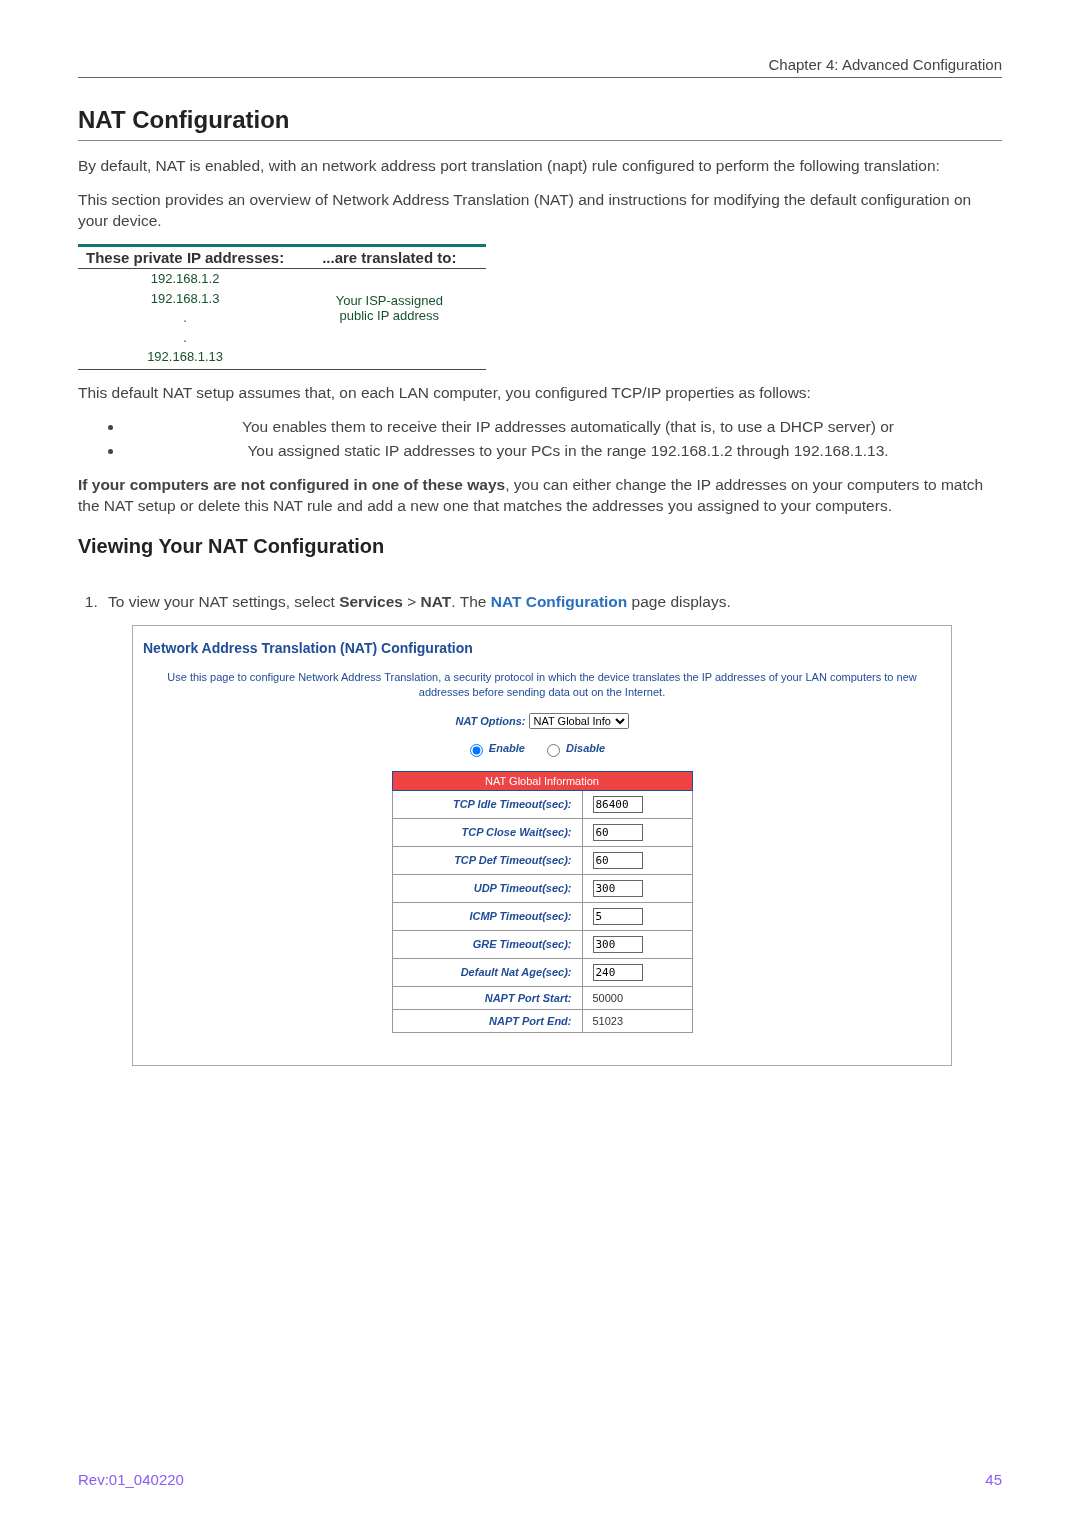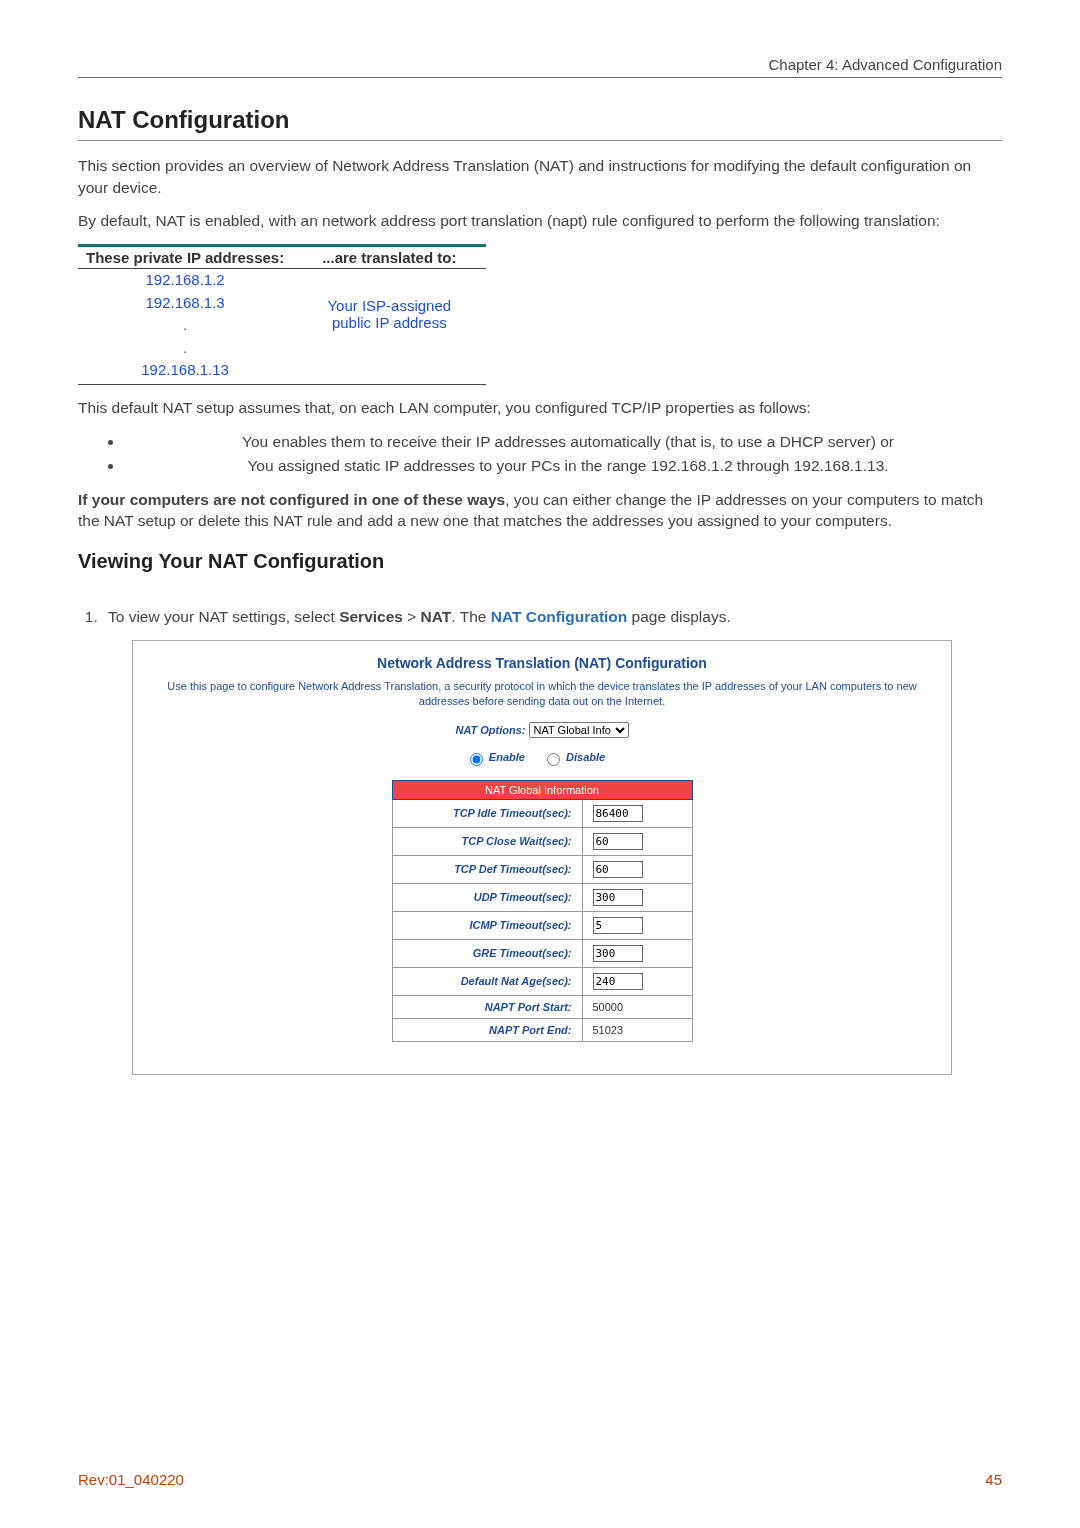--- a/index.html
+++ b/index.html
@@ -47,22 +47,22 @@
   .ip-table th {
     text-align: left;
     font-size: 15px;
     font-weight: 700;
     color: #333;
     padding: 2px 30px 2px 8px;
     border-top: 3px solid #0f766e;
     border-bottom: 1px solid #444;
   }
   .ip-table td {
-    font-size: 15px;
-    color: #1d4ed8;
+    font-size: 13px;
+    color: #14532d;
     padding: 0 30px 0 8px;
     vertical-align: middle;
   }
   .ip-left-col {
     text-align: center;
     line-height: 1.5;
   }
   .ip-table tr.lastrow td { border-bottom: 1px solid #444; padding-bottom: 2px; }
   ul.bullets {
     margin: 0 0 12px 0;
@@ -97,25 +97,24 @@
 
   
   .ss-box {
     border: 1px solid #aaa;
     margin: 4px 0 0 54px;
     width: 820px;
     padding: 14px 10px 16px 10px;
     font-family: Verdana, Arial, sans-serif;
   }
   .ss-title {
-    text-align: center;
     font-weight: 700;
     color: #204d97;
     font-size: 14px;
-    margin-bottom: 8px;
+    margin-bottom: 14px;
   }
   .ss-desc {
     text-align: center;
     font-size: 11px;
     color: #204d97;
     margin-bottom: 14px;
     line-height: 1.3;
   }
   .ss-opt-row {
     text-align: center;
@@ -198,37 +197,37 @@
     margin: 0 8px;
     cursor: pointer;
   }
 
   .footer {
     position: absolute;
     bottom: 40px;
     left: 78px;
     right: 78px;
     font-size: 15px;
-    color: #c2410c;
+    color: #8b5cf6;
     display: flex;
     justify-content: space-between;
   }
 </style>
 </head>
 <body>
 
 <div class="page">
 
   <div class="hdr-line">Chapter 4: Advanced Configuration</div>
 
   <h2 class="section">NAT Configuration</h2>
   <div class="rule"></div>
 
+  <p class="body">By default, NAT is enabled, with an network address port translation (napt) rule configured to perform the following translation:</p>
   <p class="body">This section provides an overview of Network Address Translation (NAT) and instructions for modifying the default configuration on your device.</p>
-  <p class="body">By default, NAT is enabled, with an network address port translation (napt) rule configured to perform the following translation:</p>
 
   <table class="ip-table">
     <tbody>
         <tr>
       <th>These private IP addresses:</th>
       <th>...are translated to:</th>
     </tr>
     <tr>
       <td class="ip-left-col">
         <div>192.168.1.2</div>

